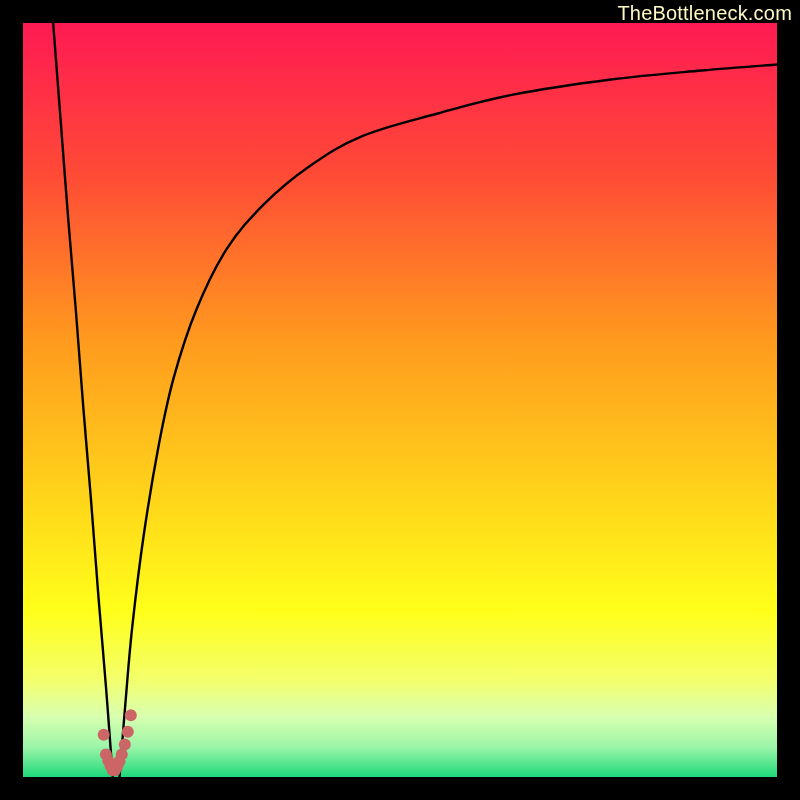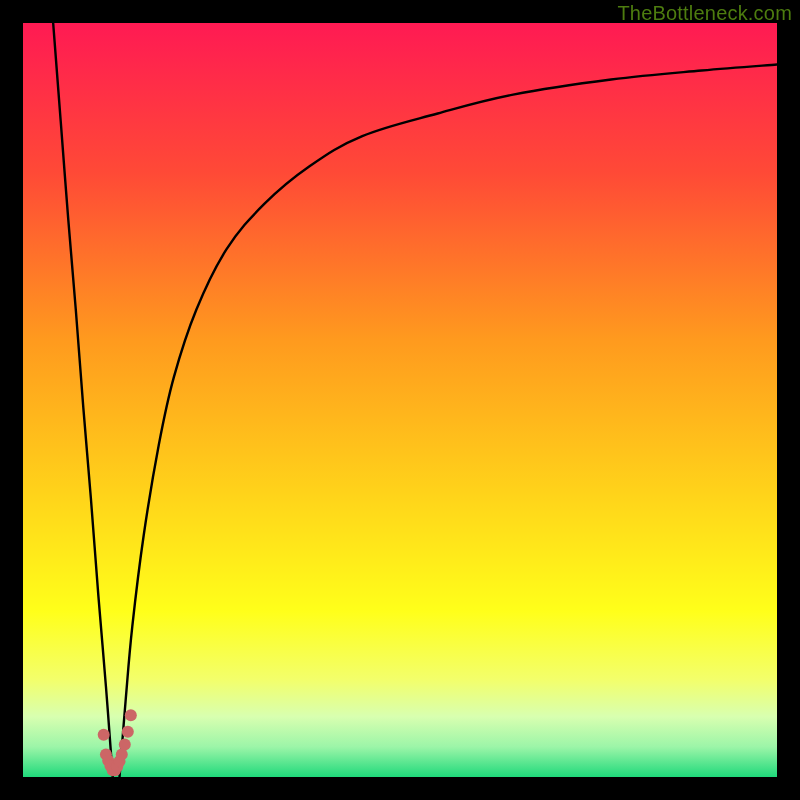--- a/index.html
+++ b/index.html
@@ -23,21 +23,21 @@
     position: absolute;
     left: 0;
     top: 0;
     width: 754px;
     height: 754px;
   }
   .watermark {
     position: absolute;
     top: 2px;
     right: 8px;
-    color: #4d7c0f;
+    color: #fef9c3;
     font-size: 20px;
     font-weight: 500;
     letter-spacing: 0.2px;
     user-select: none;
   }
 </style>
 </head>
 <body>
 
 <div class="frame">

